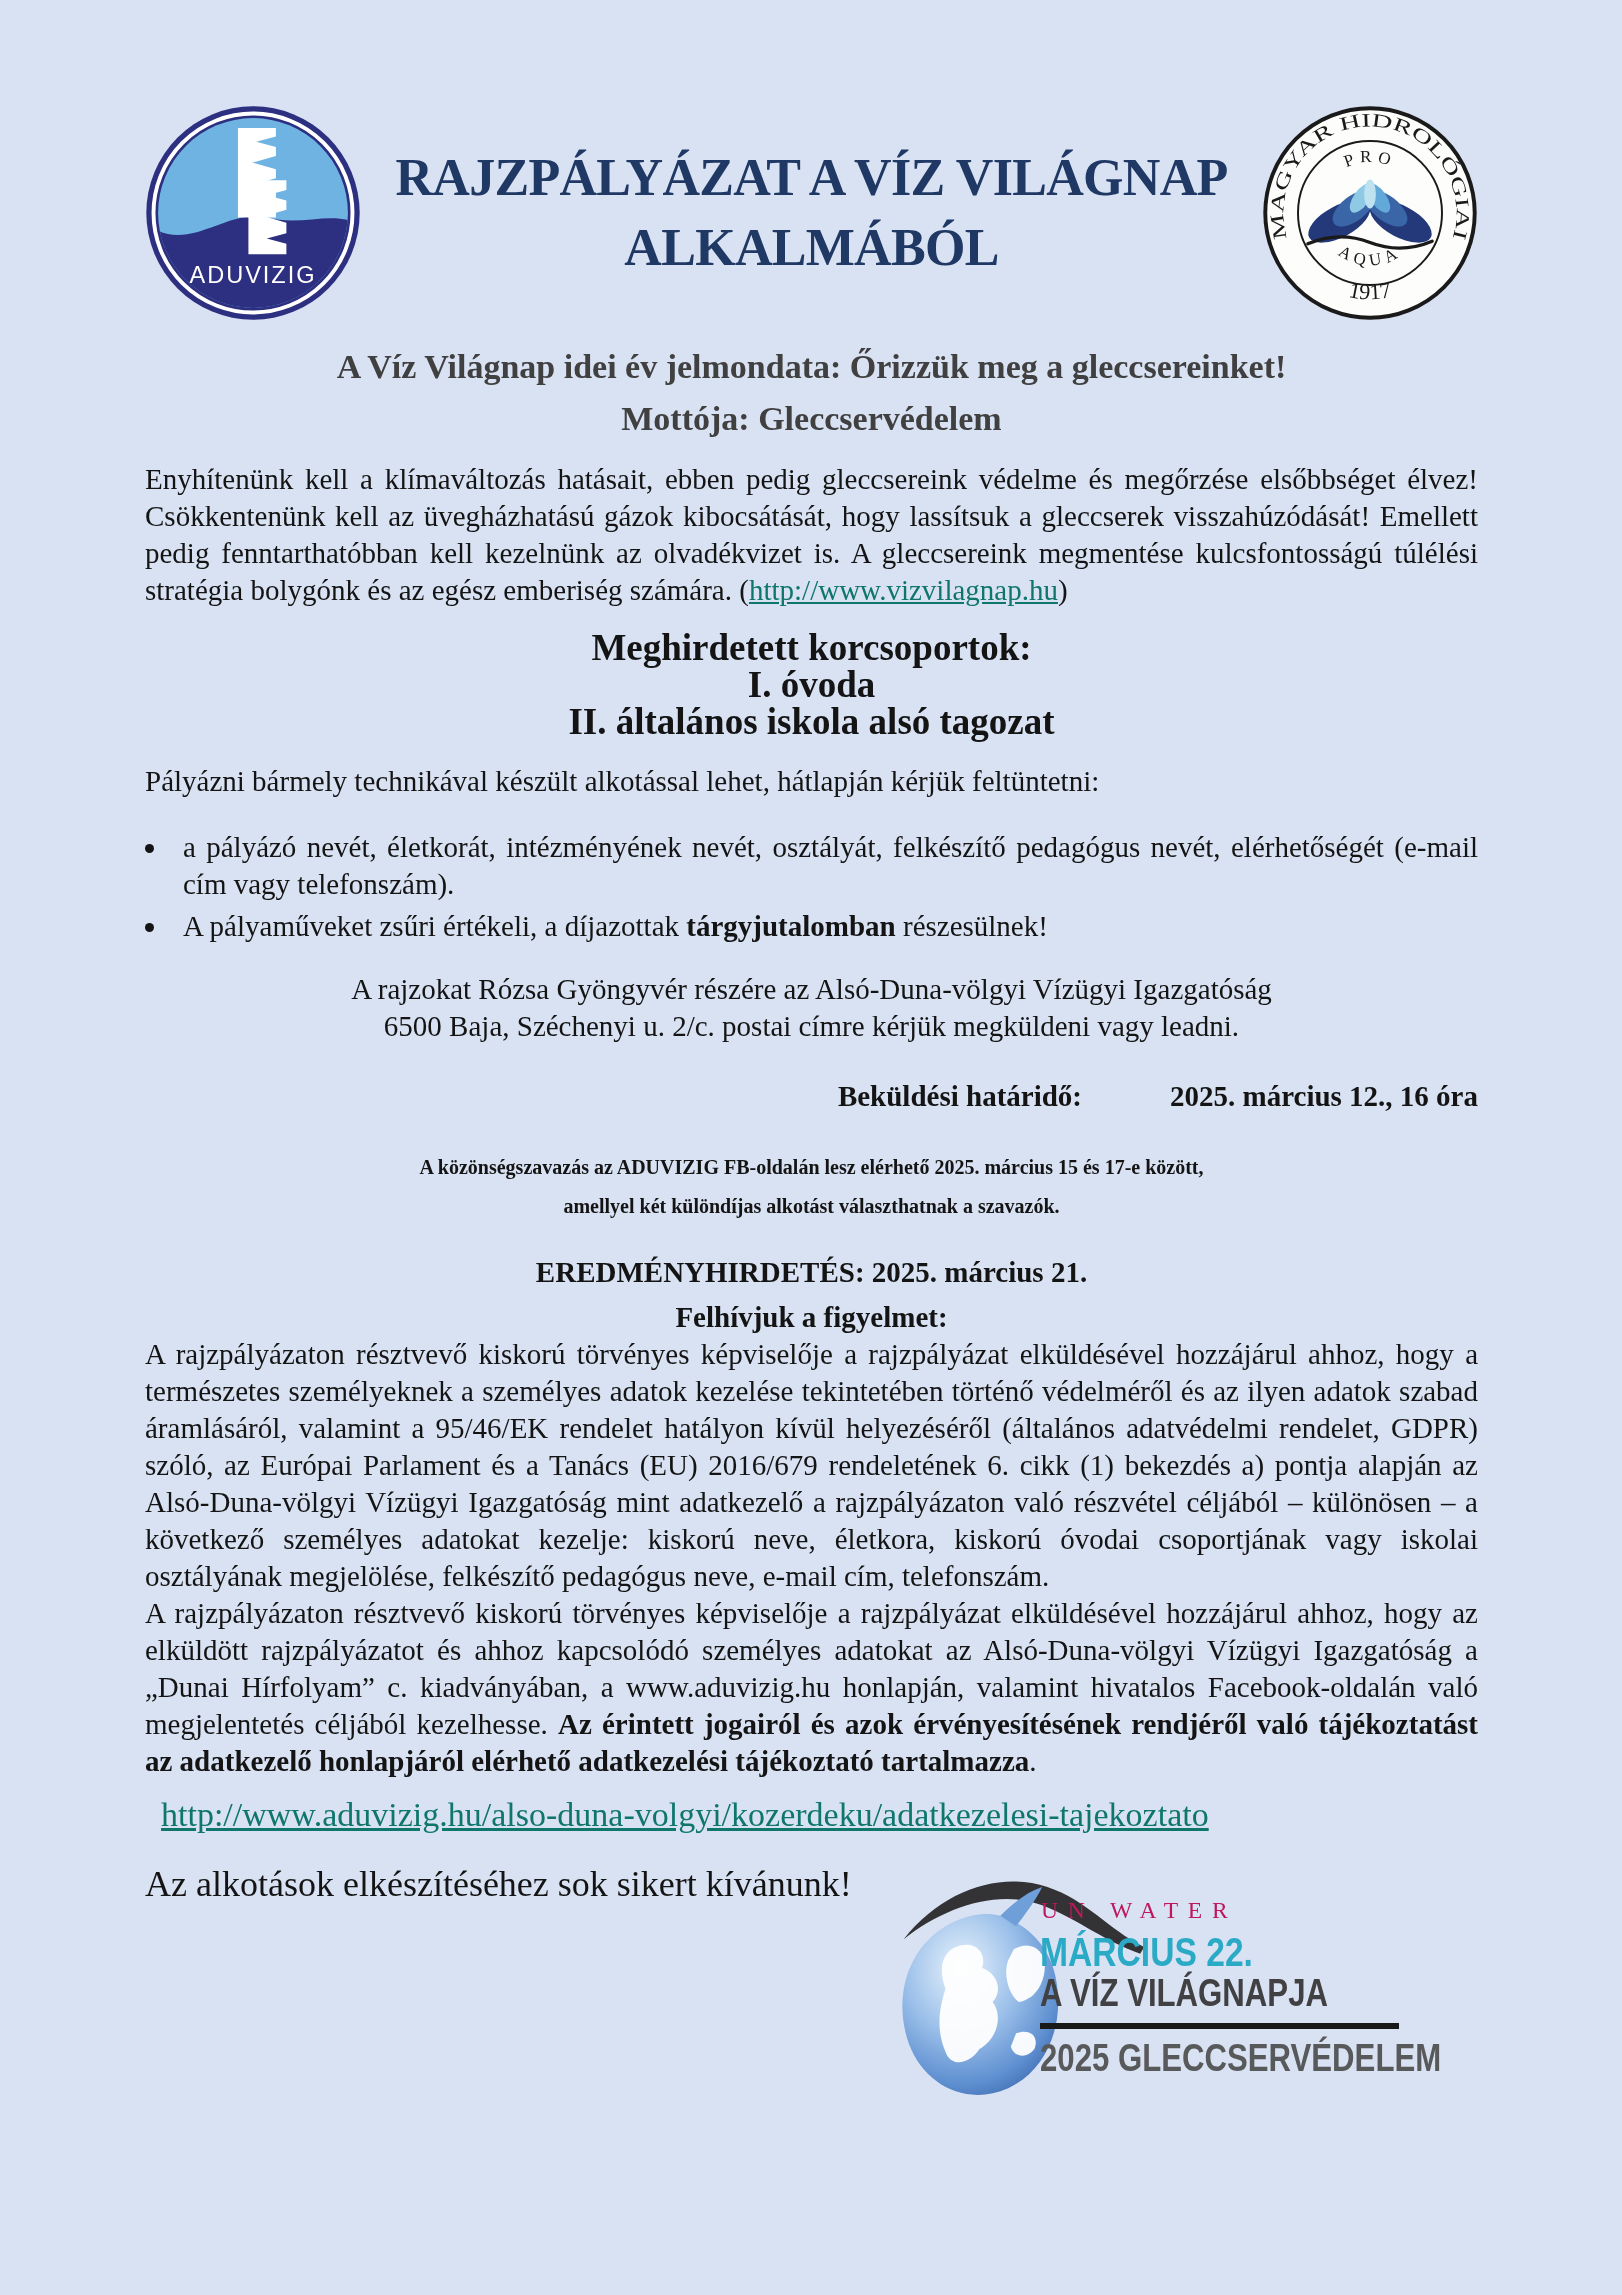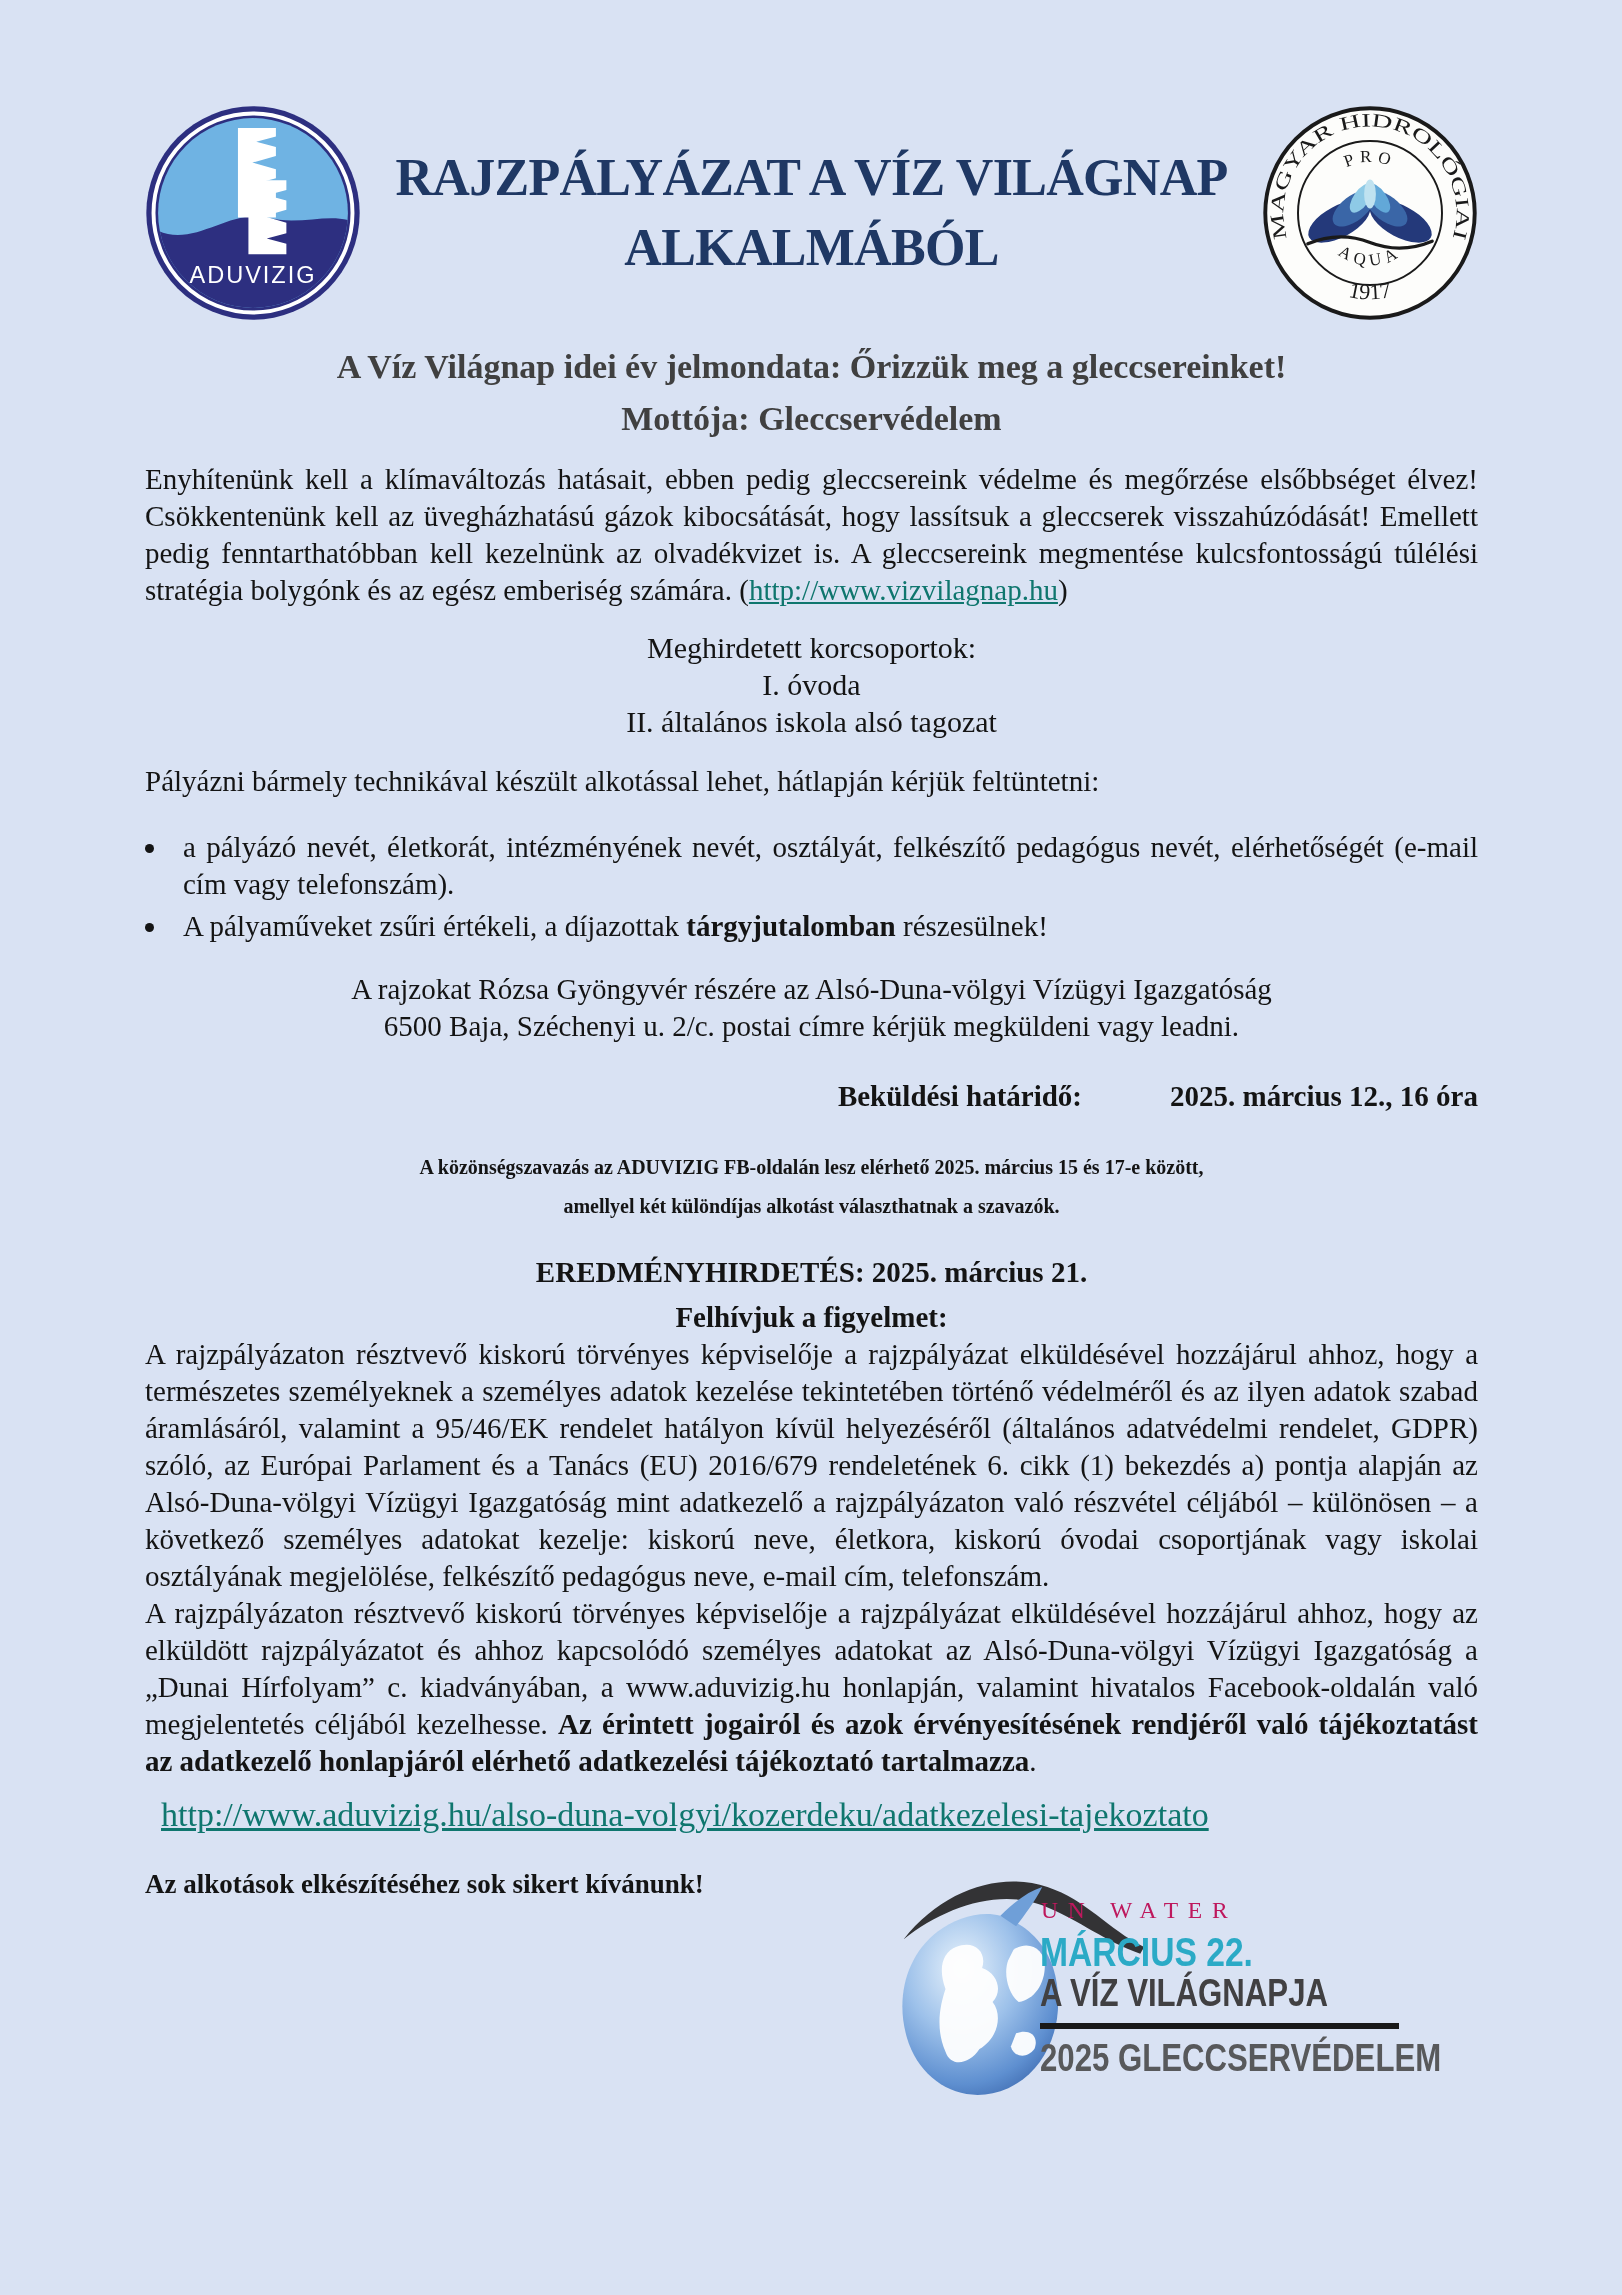--- a/index.html
+++ b/index.html
@@ -19,36 +19,36 @@
     flex:1;text-align:center;padding:38px 13px 0;
     font-weight:bold;font-size:52px;line-height:1.35;
     color:#1f3864;letter-spacing:-0.7px;
   }
   
   .subtitle{margin-top:19.6px;text-align:center;font-weight:bold;color:#404040;font-size:34px;line-height:52px;}
   
   .para{font-size:29px;line-height:37px;text-align:justify;margin:0;}
   .mt25{margin-top:16.4px;}
   .bold{font-weight:bold;}
-  .age-groups{margin-top:19.6px;font-size:30px;line-height:37px;font-weight:normal;text-align:center;}
+  .age-groups{margin-top:19.6px;font-size:37px;line-height:37px;font-weight:bold;text-align:center;}
   .req-intro{margin-top:23.6px;font-size:29px;line-height:37px;}
   ul.bullets{margin:5.2px 0 0;padding-left:23.6px;}
   ul.bullets li{font-size:29px;line-height:37px;text-align:justify;padding-left:14.4px;margin-bottom:5.2px;}
   .submission{margin-top:26px;font-size:29px;line-height:37px;text-align:center;}
   .deadline{margin-top:33px;font-size:29px;line-height:37px;font-weight:bold;text-align:right;}
   .deadline .dl-label{margin-right:88px;}
   .voting{margin-top:33px;font-size:20px;line-height:39px;font-weight:bold;text-align:center;}
   .results{margin-top:27.5px;font-size:29px;line-height:37px;font-weight:bold;text-align:center;}
   .notice-heading{margin-top:7.9px;font-size:29px;line-height:37px;font-weight:bold;text-align:center;}
   a.doc-link{color:#0f766e;}
   .link-line{font-size:34px;line-height:37px;margin:16px;}
   
   .closing{position:relative;margin-top:31px;min-height:288px;}
   .closing-text{width:694px;font-size:29px;line-height:37px;text-align:justify;margin:0;}
-  .closing-wish{width:720px;margin-top:33px;font-size:27px;line-height:37px;font-weight:bold;}
+  .closing-wish{width:720px;margin-top:33px;font-size:36px;line-height:37px;font-weight:normal;}
   
   .wwd-logo{position:absolute;top:0;right:0;width:602px;height:268px;}
   .wwd-art{position:absolute;left:11.8px;top:0;width:281px;height:255px;}
   .wwd-unwater{
     position:absolute;left:165px;top:31px;
     font-family:"Liberation Serif",serif;font-size:23.6px;letter-spacing:9.8px;color:#be185d;white-space:nowrap;
   }
   .wwd-sans{font-family:"Liberation Sans","DejaVu Sans",sans-serif;font-weight:bold;white-space:nowrap;transform:scaleX(0.82);transform-origin:left top;}
   .wwd-date{position:absolute;left:164px;top:63px;font-size:41px;color:#2baac6;}
   .wwd-title{position:absolute;left:164px;top:106px;font-size:38px;color:#414042;}

